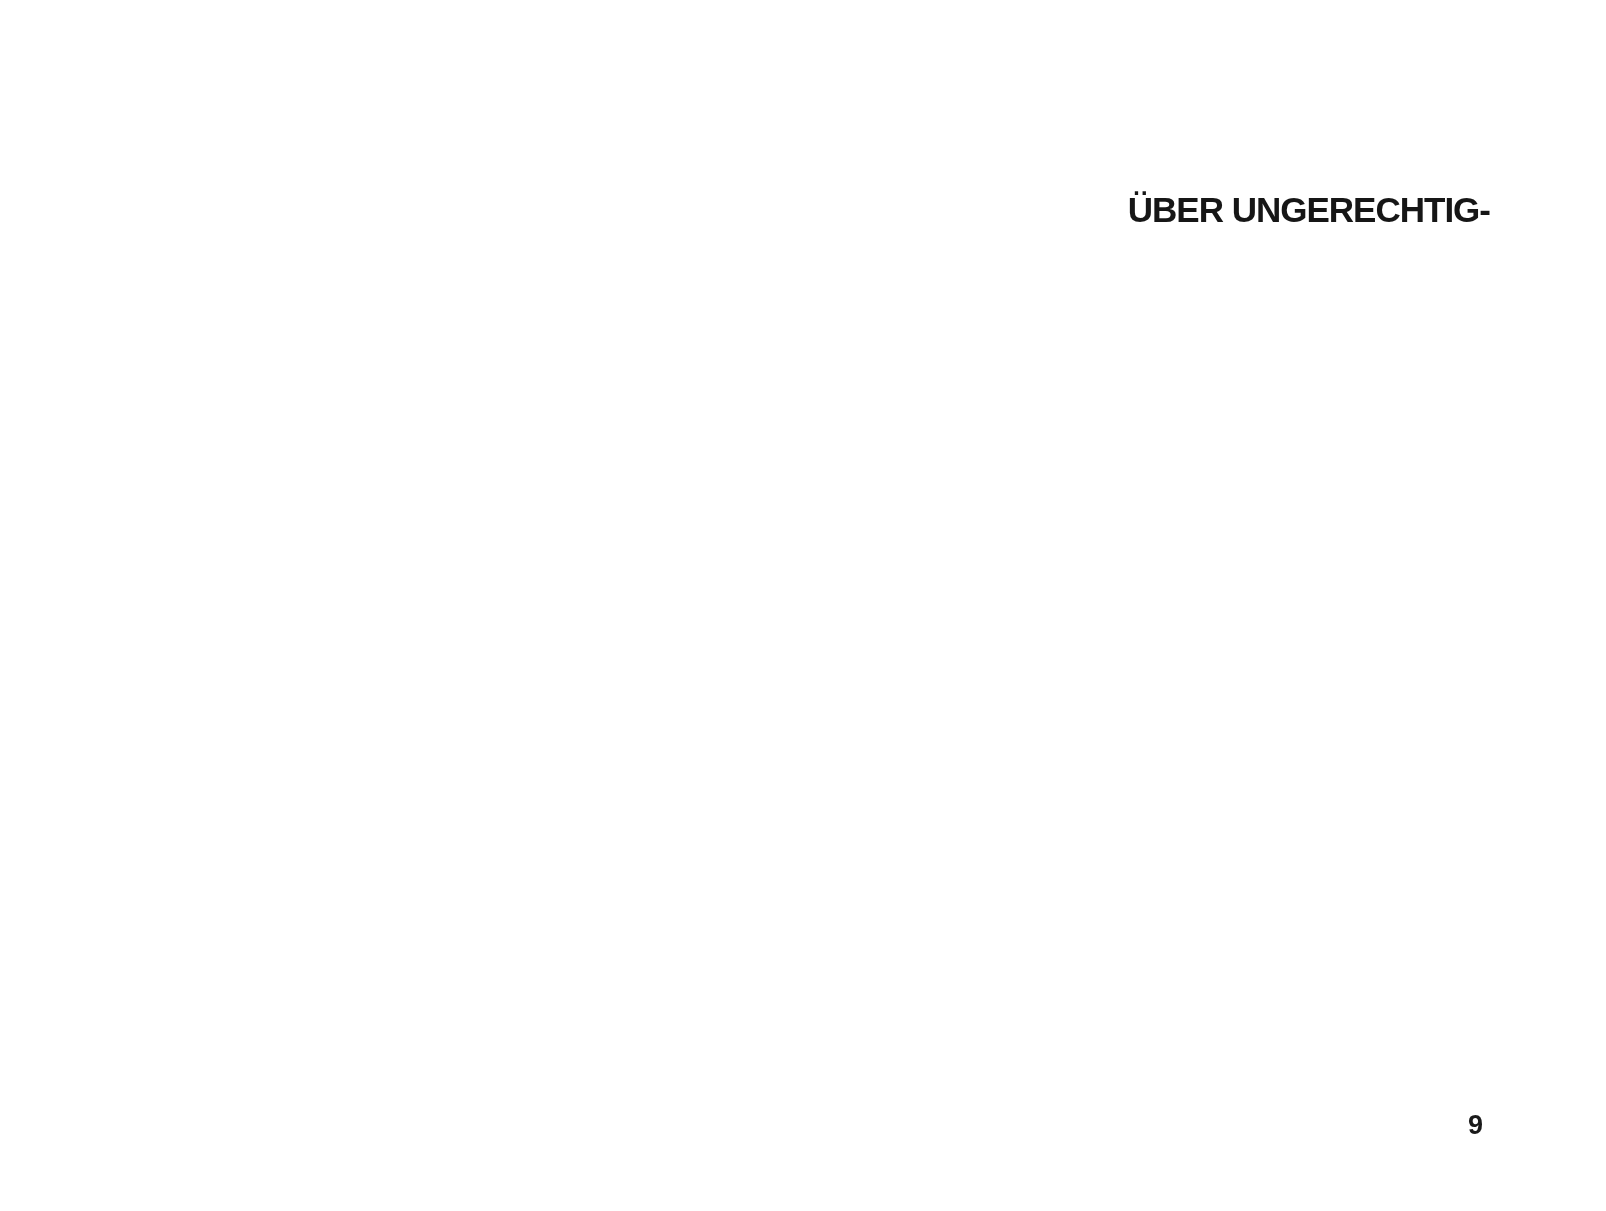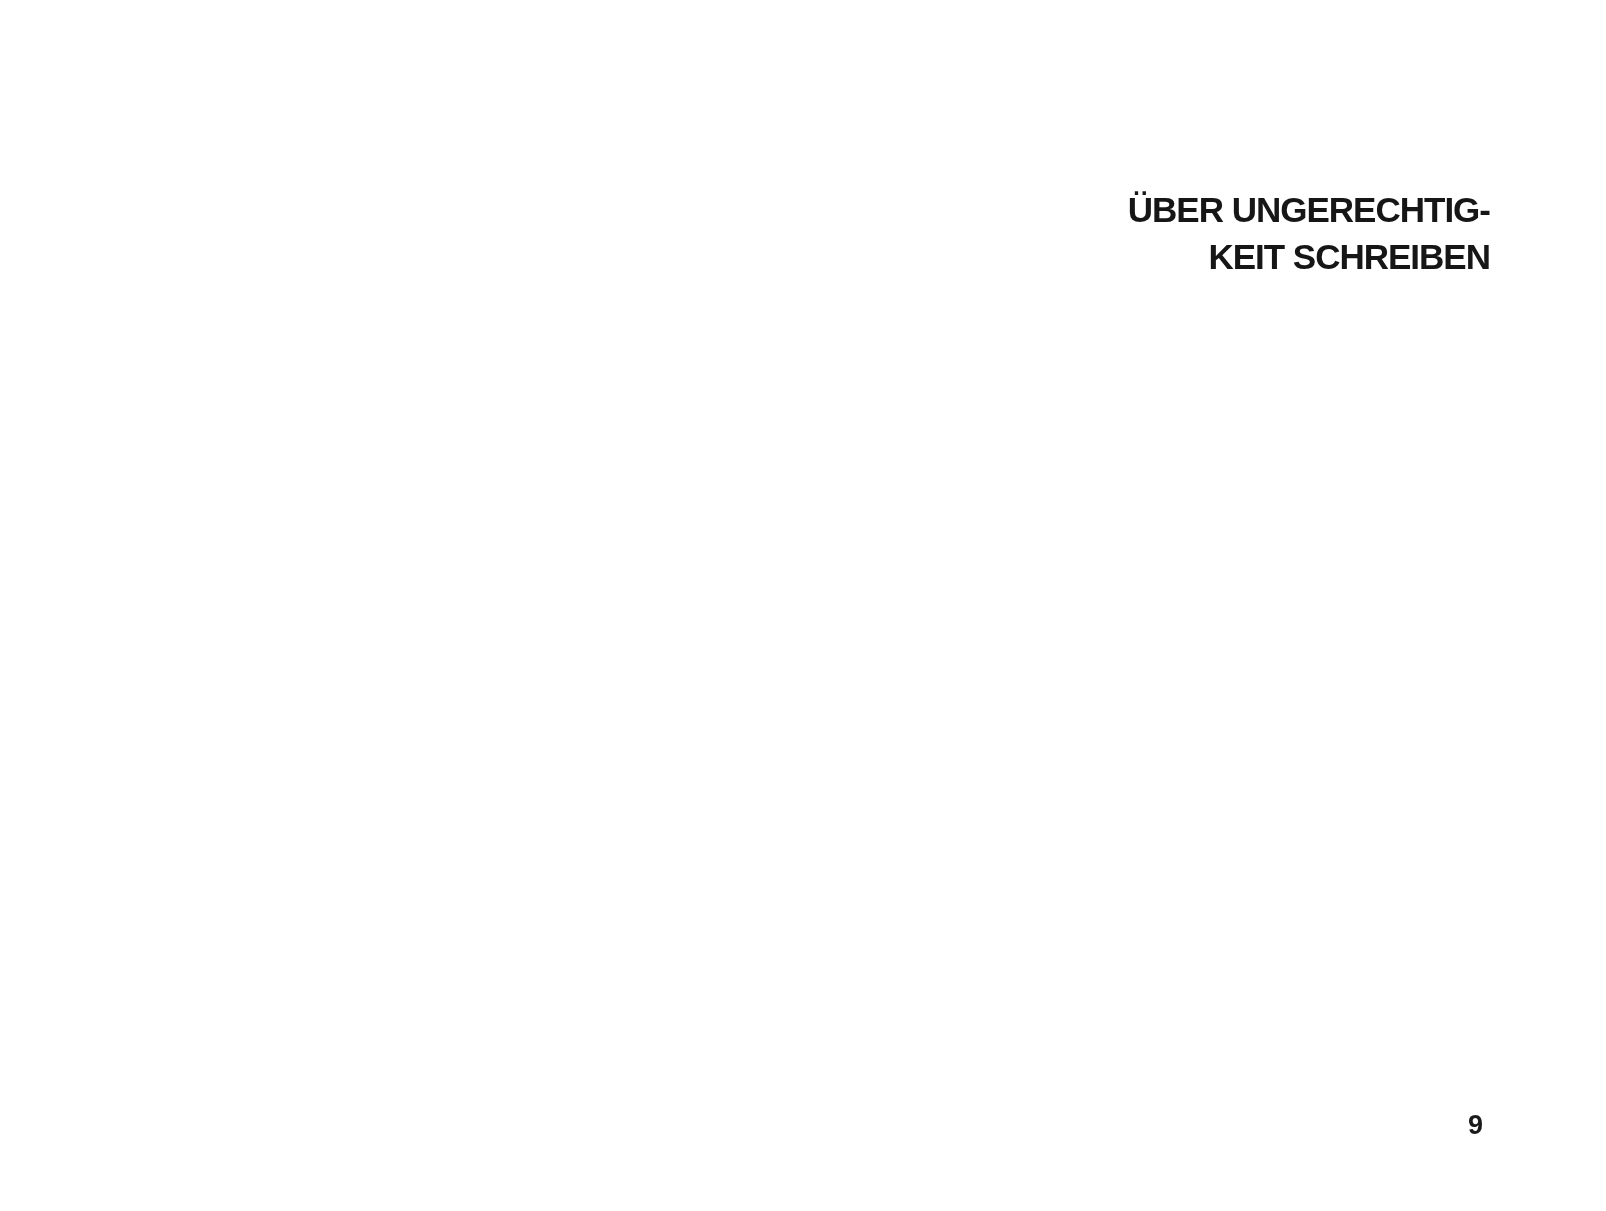--- a/index.html
+++ b/index.html
@@ -56,18 +56,17 @@
   }
 </style>
 </head>
 <body>
 
 <div class="book-spread">
   <div class="left-page"></div>
   <div class="right-page">
     <div class="chapter-title">
       <div>ÜBER UNGERECHTIG-</div>
-      <div>KEIT SCHREIBEN</div>
     </div>
 
     <div class="page-number">9</div>
   </div>
 </div>
 
 </body></html>

